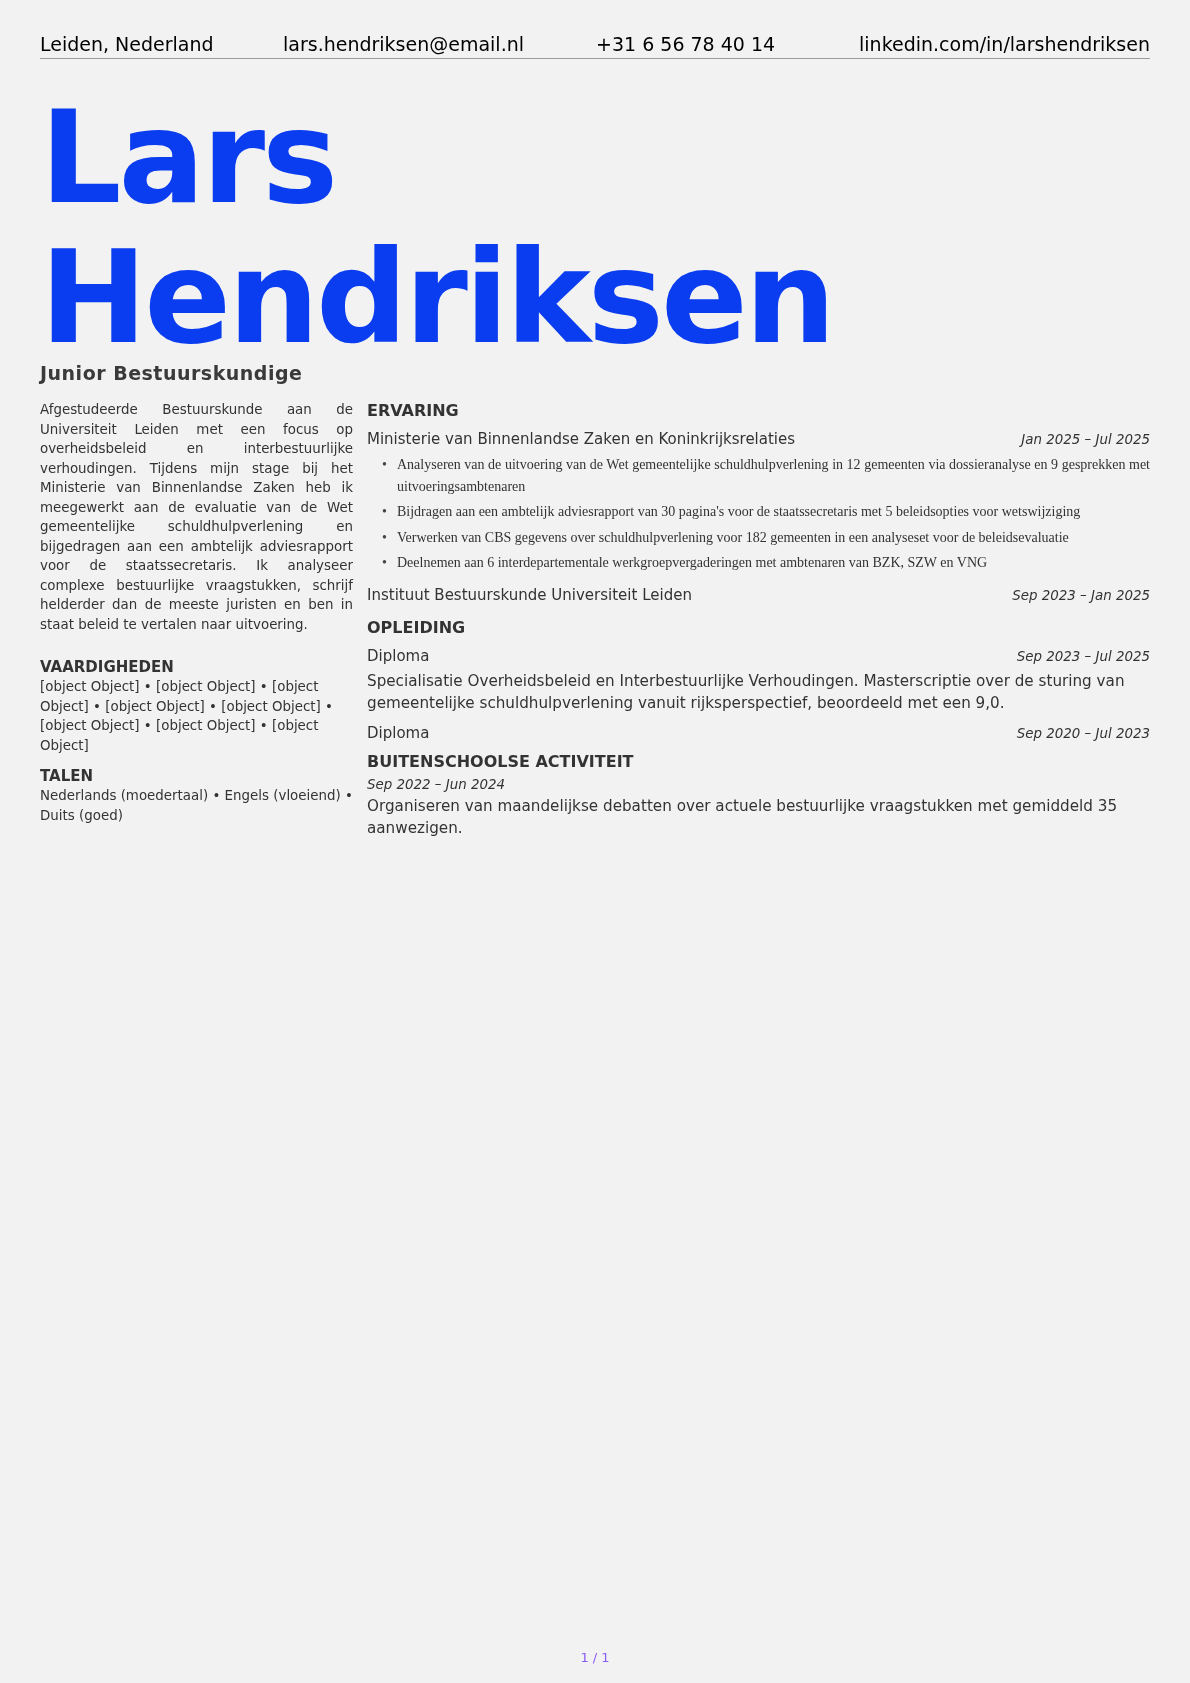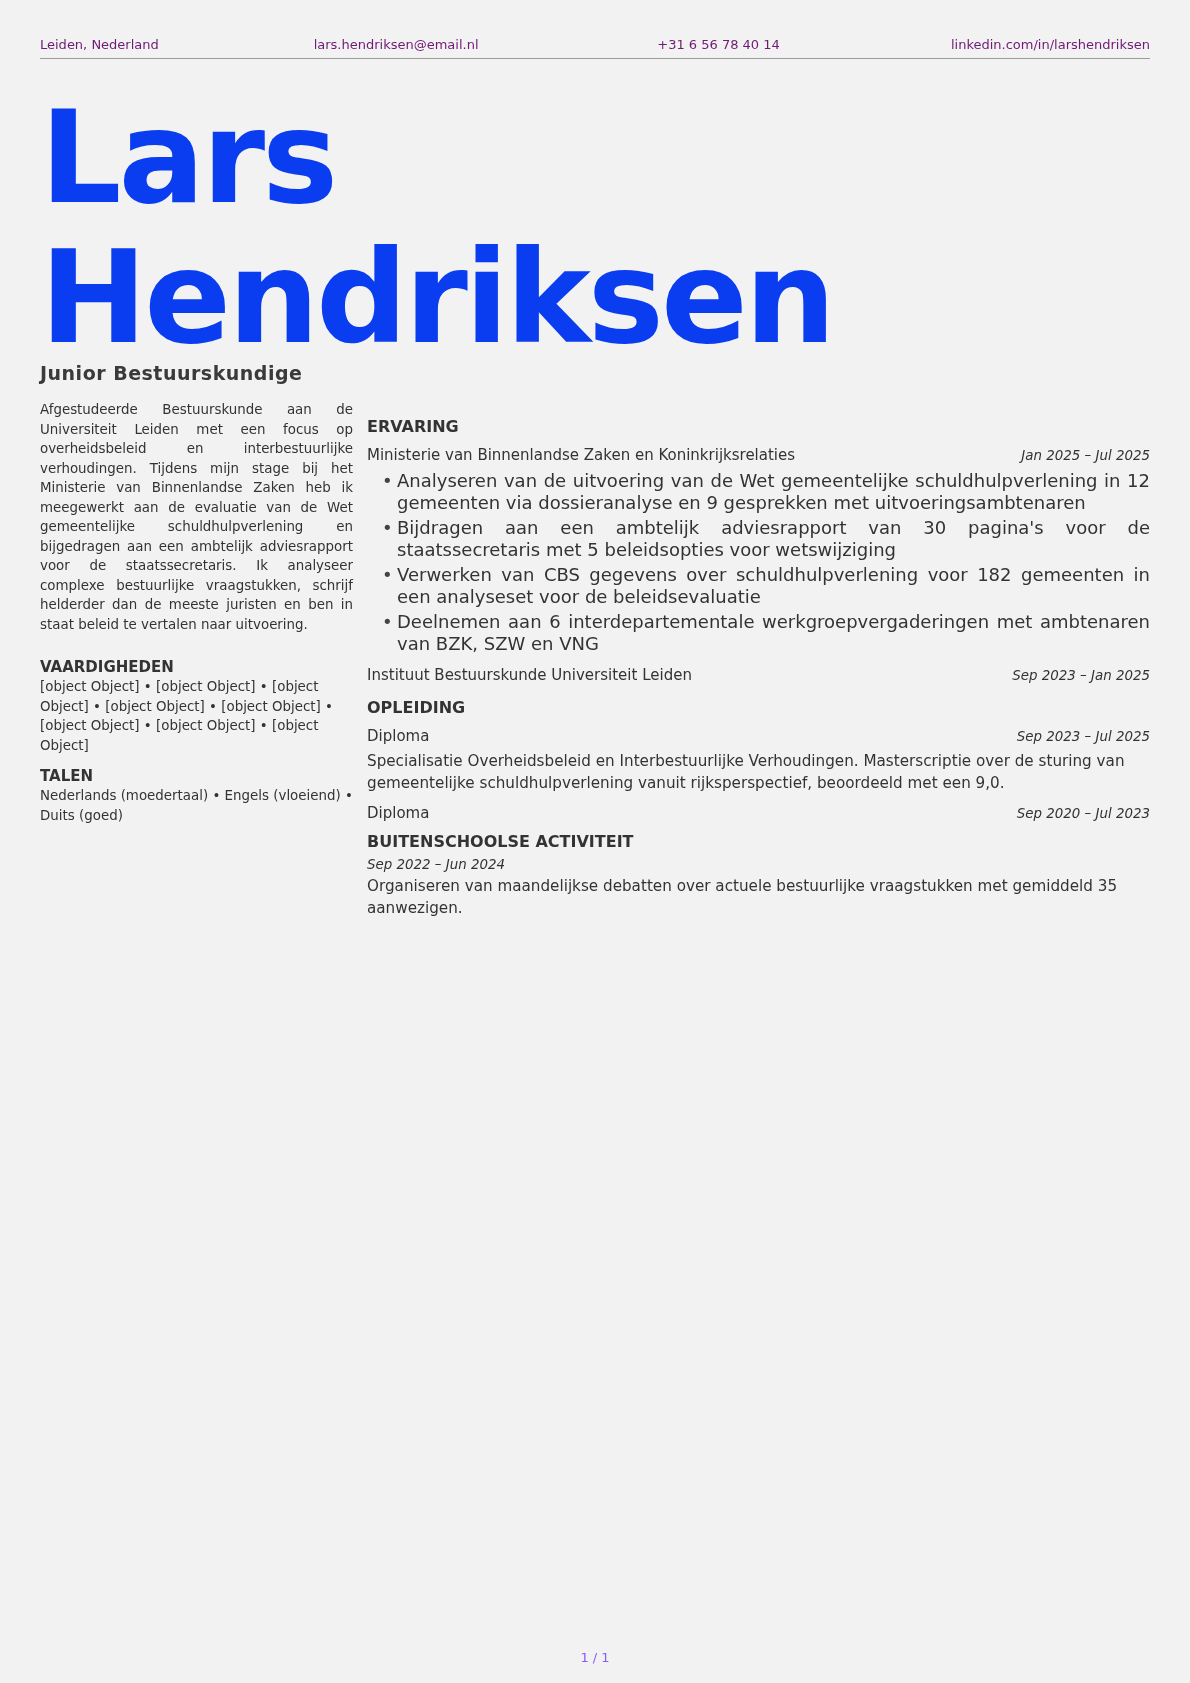--- a/index.html
+++ b/index.html
@@ -24,22 +24,22 @@
     }
     .contact-bar {
       position: absolute;
       left: 0;
       top: 32px;
       width: 1110px;
       height: 24px;
       display: flex;
       justify-content: space-between;
       align-items: center;
-      font-size: 13px;
-      color: #701a75;
+      font-size: 19px;
+      color: #000000;
       border-bottom: 1.5px solid #9a9a9a;
       padding-bottom: 2px;
     }
     .contact-bar span { white-space: nowrap; }
     .contact-bar .c-loc { width: 180px; }
     .contact-bar .c-mail { width: 250px; }
     .contact-bar .c-phone { width: 200px; }
     .contact-bar .c-link { text-align: right; }
     .name {
       position: absolute;
@@ -83,21 +83,21 @@
     }
     .side-heading.talen { margin-top: 12px; }
     .side-text {
       font-size: 13.4px;
       line-height: 19.5px;
       color: #333;
     }
     .right-col {
       position: absolute;
       left: 327px;
-      top: 416px;
+      top: 400px;
       width: 783px;
     }
     .section-heading {
       font-size: 16px;
       font-weight: bold;
       color: #333;
       margin: 0 0 6px 0;
       line-height: 22px;
     }
     .section-heading.spaced { margin-top: 10px; }
@@ -115,25 +115,26 @@
       color: #333;
       white-space: nowrap;
     }
     ul.bullets {
       margin: 3px 0 10px 0;
       padding: 0 0 0 30px;
       list-style: none;
     }
     ul.bullets li {
       position: relative;
-      font-size: 18px;
+      font-size: 14px;
       line-height: 21.5px;
       text-align: justify;
       margin-bottom: 4px;
       color: #333;
+      font-family: Liberation Serif, serif;
     }
     ul.bullets li::before {
       content: "•";
       position: absolute;
       left: -15px;
       top: 0;
       color: #444;
     }
     .edu-desc {
       font-size: 15.2px;

